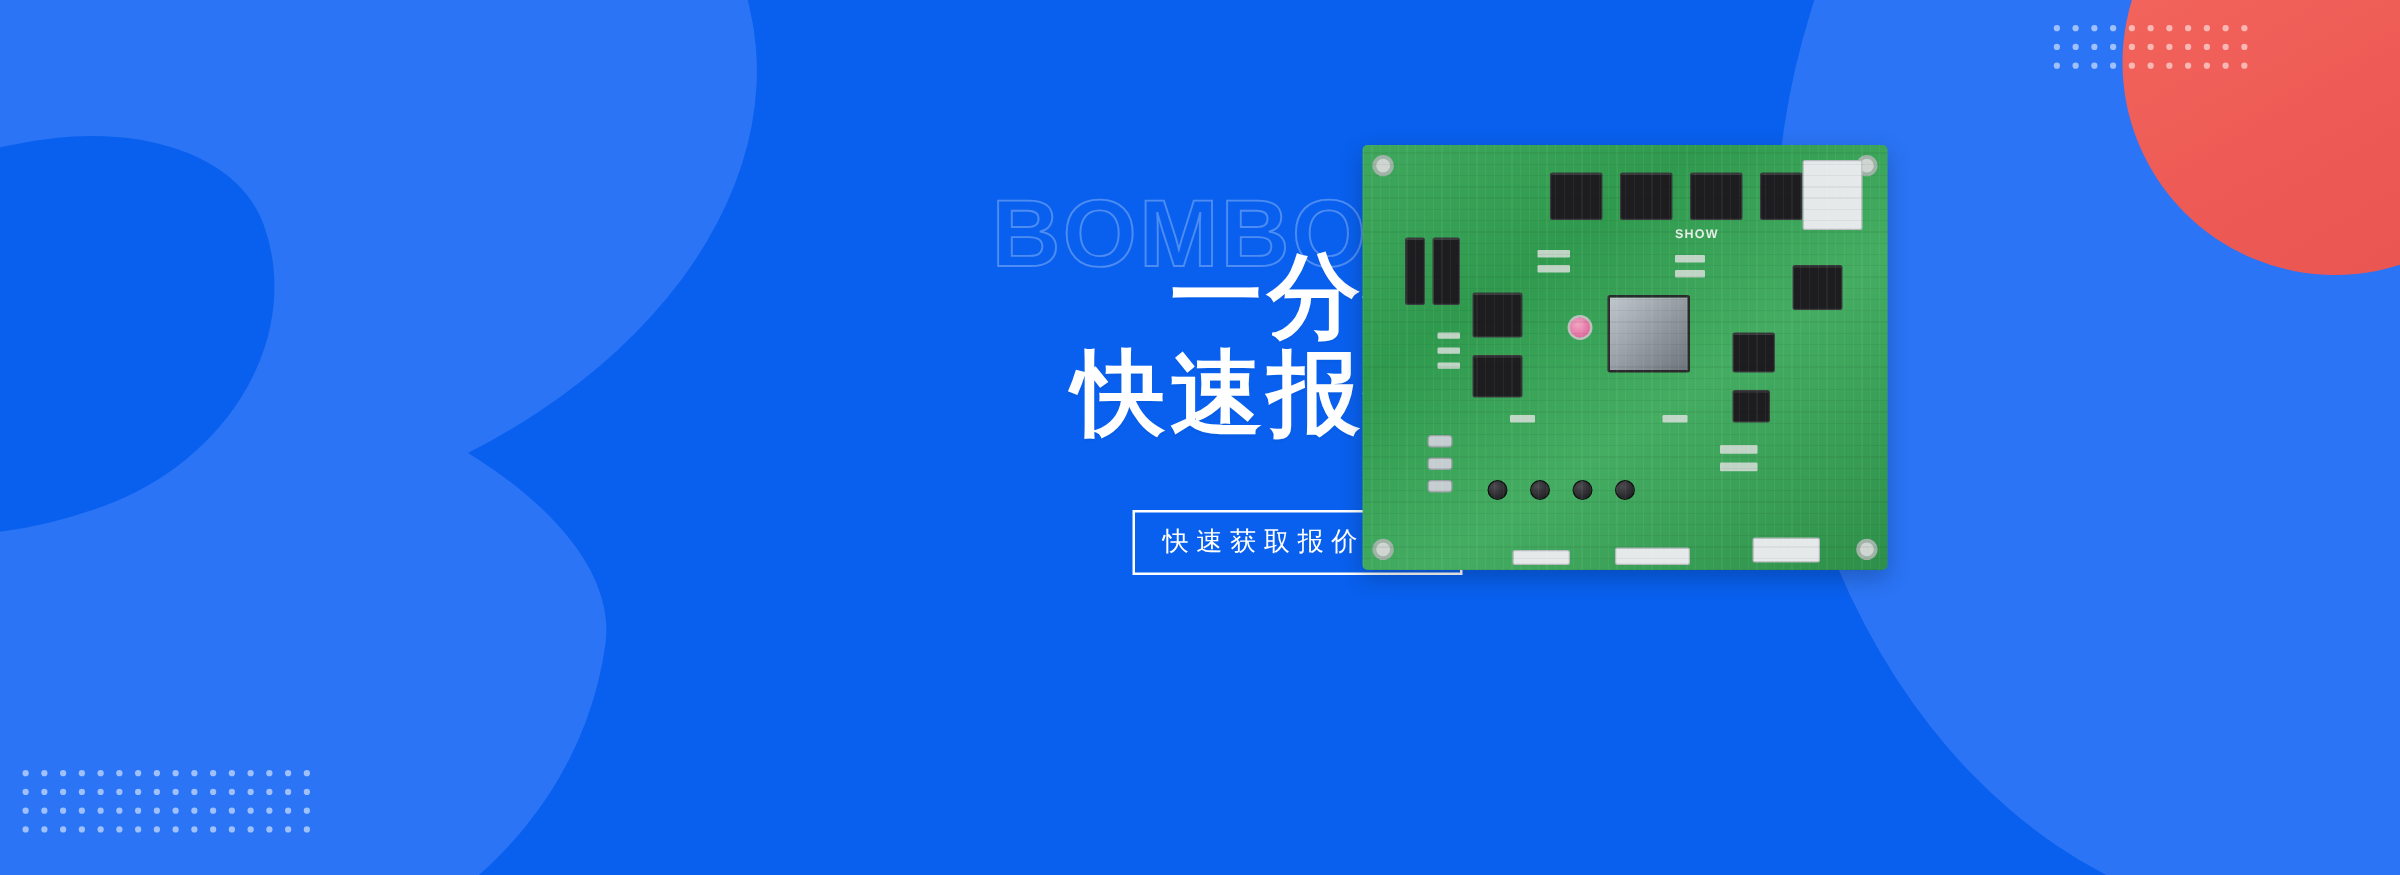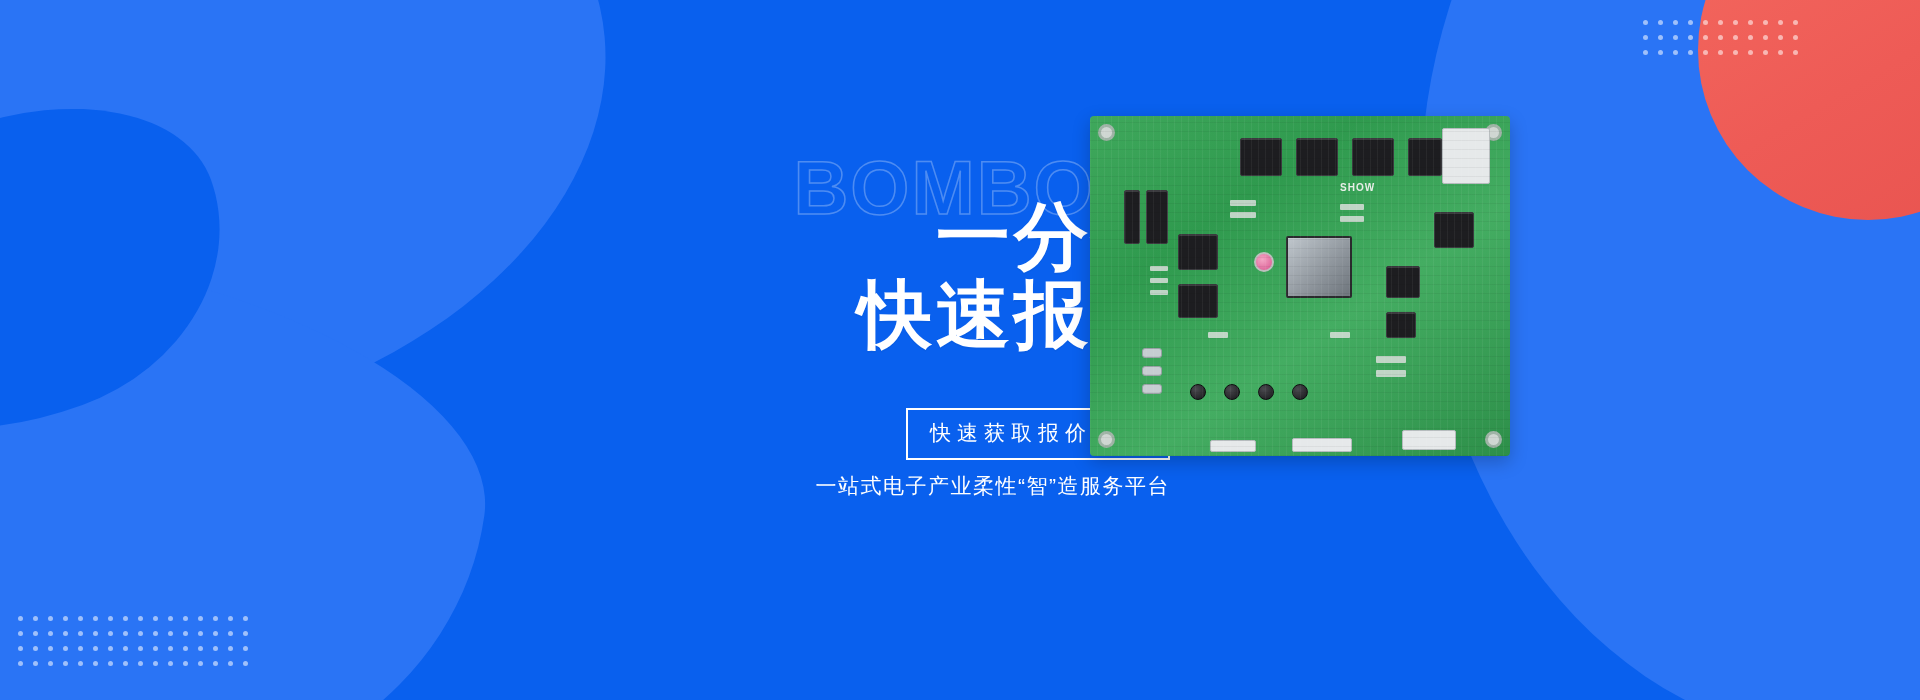--- a/index.html
+++ b/index.html
@@ -320,21 +320,20 @@
 
     <div class="ghost">BOMBOM</div>
 
     <div class="headline">
       <span class="l1">一分钟</span>
       <span class="l2">快速报价</span>
     </div>
 
     <div class="cta">快速获取报价信息</div>
 
-    <div class="subtitle">一站式电子产业柔性“智”造服务平台</div>
   </div>
 
   <div class="pcb">
     <div class="hole" style="left:8px;  top:8px;"></div>
     <div class="hole" style="right:8px; top:8px;"></div>
     <div class="hole" style="left:8px;  bottom:8px;"></div>
     <div class="hole" style="right:8px; bottom:8px;"></div>
 
     <div class="chip" style="left:150px; top:22px;  width:42px; height:38px;"></div>
     <div class="chip" style="left:206px; top:22px;  width:42px; height:38px;"></div>

